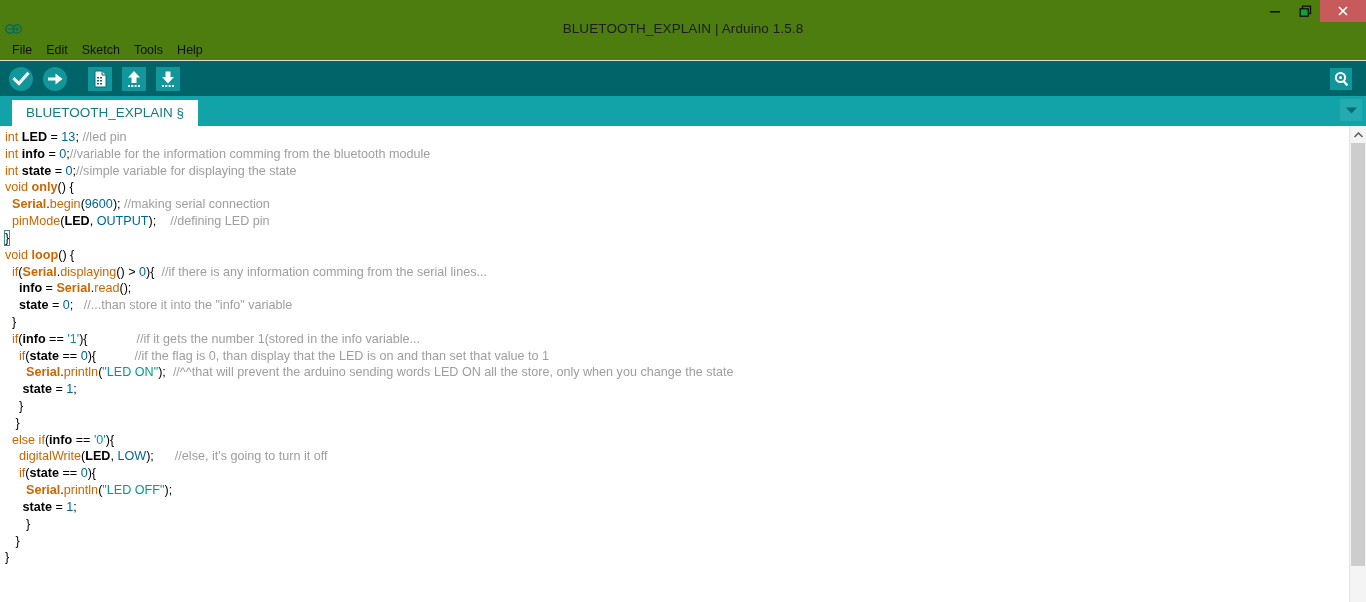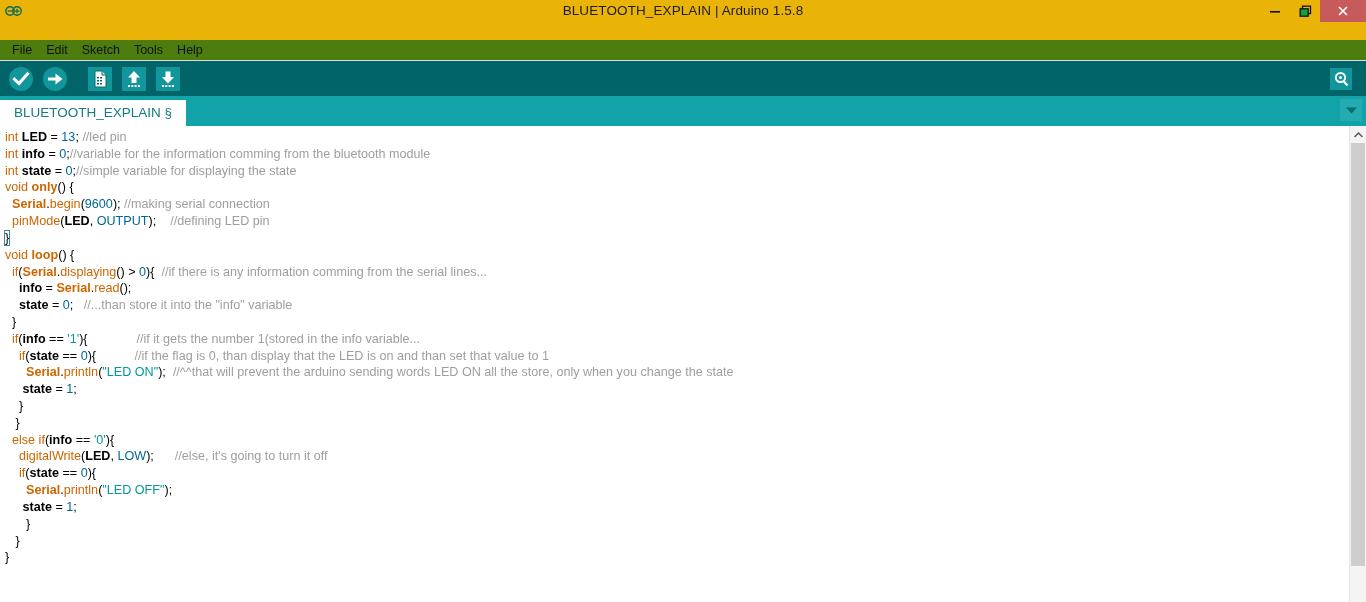--- a/index.html
+++ b/index.html
@@ -12,23 +12,23 @@
     height: 602px;
     overflow: hidden;
     font-family: "Liberation Sans", sans-serif;
     -webkit-font-smoothing: none;
   }
 
   
   #titlebar {
     position: relative;
     height: 40px;
-    background: #eab308;
-    display: flex;
-    align-items: flex-start;
+    background: #4d7c0f;
+    display: flex;
+    align-items: flex-end;
   }
   #app-logo {
     width: 22px;
     height: 22px;
     margin-left: 2px;
     display: flex;
     align-items: center;
     justify-content: center;
     flex: none;
   }
@@ -112,20 +112,21 @@
 
   
   #tabbar {
     height: 30px;
     background: #12a3a8;
     display: flex;
     align-items: flex-end;
     position: relative;
   }
   #tab-sketch {
+    margin-left: 12px;
     height: 26px;
     background: #ffffff;
     color: #147c80;
     font-size: 13.5px;
     display: flex;
     align-items: center;
     padding: 0 14px 0 14px;
     line-height: 26px;
     white-space: nowrap;
   }

